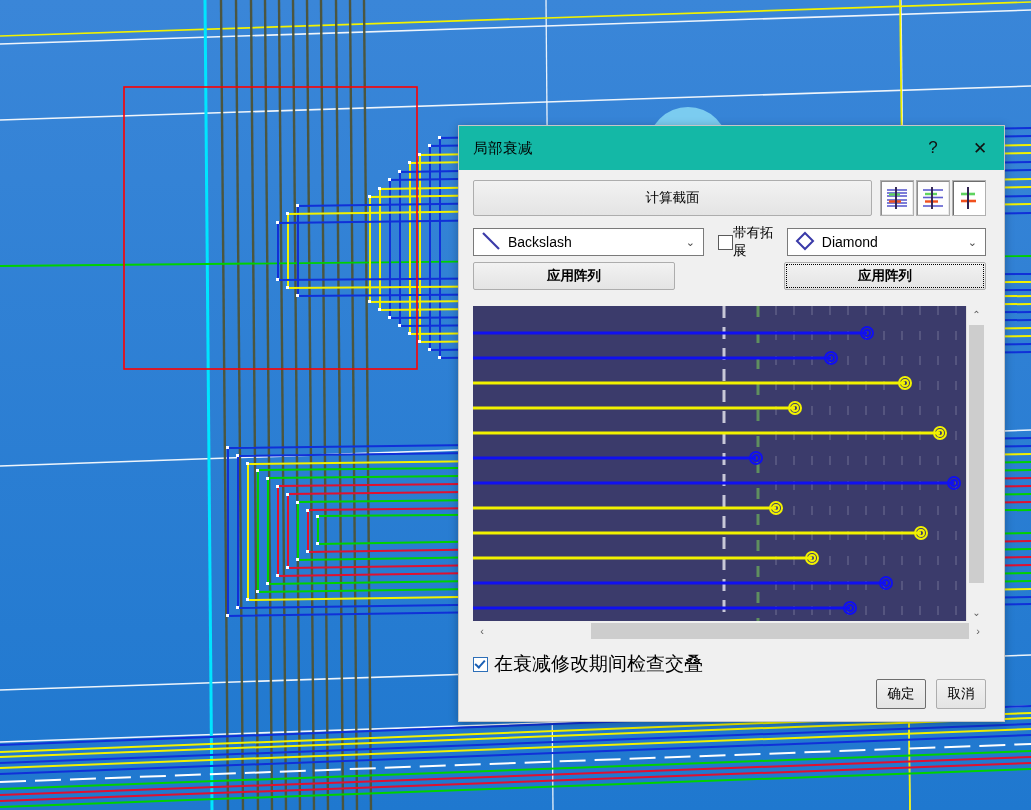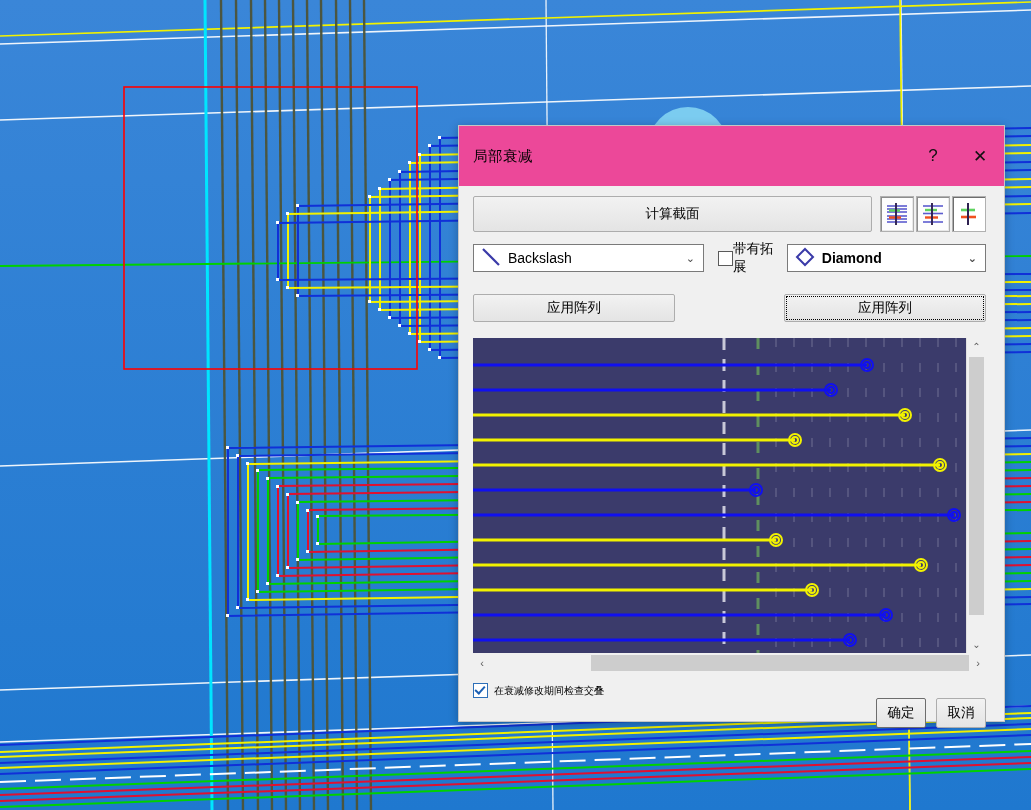--- a/index.html
+++ b/index.html
@@ -16,21 +16,21 @@
     border-radius:50%;background:rgba(150,232,250,.72);pointer-events:none;
   }
   
   .dialog{
     position:absolute;left:458px;top:125px;width:545px;height:595px;
     background:#f0f0f0;border:1px solid #c6c6c6;
     box-shadow:0 2px 9px rgba(0,0,0,.28);
     display:flex;flex-direction:column;
   }
   .titlebar{
-    height:60px;background:#ec4899;display:flex;align-items:center;
+    height:44px;background:#14b8a6;display:flex;align-items:center;
     padding:0 0 0 14px;flex:0 0 auto;
   }
   .title-text{font-size:14.5px;color:#000;letter-spacing:.5px;}
   .title-btns{margin-left:auto;display:flex;height:44px;}
   .tb-btn{
     width:46px;height:44px;display:flex;align-items:center;justify-content:center;
     color:#111;font-size:17px;
   }
   .tb-btn.close{width:48px;}
   .body{padding:10px 18px 0 14px;flex:1 1 auto;display:flex;flex-direction:column;}
@@ -53,34 +53,34 @@
   
   .row2{display:flex;gap:0;margin-top:8px;align-items:center;}
   .combo{
     height:28px;background:#fff;border:1px solid #7a7a7a;
     display:flex;align-items:center;padding:0 0 0 6px;font-size:14px;color:#000;
     position:relative;box-sizing:border-box;
   }
   .combo .cb-label{margin-left:6px;}
   .combo .chev{margin-left:auto;margin-right:8px;color:#4a4a4a;font-size:11px;}
   .combo-left{width:232px;}
-  .combo-right{width:200px;font-weight:bold;}
+  .combo-right{width:200px;}
   .chk-wrap{display:flex;align-items:center;gap:0;margin:0 0 0 14px;font-size:13.5px;}
   .chkbox{
     width:13px;height:13px;border:1px solid #5a5a5a;background:#fff;
     display:inline-block;position:relative;flex:0 0 auto;
   }
   .chkbox.on{border-color:#2d6fb8;}
   .chkbox.on::after{
     content:"";position:absolute;left:3px;top:0px;width:4px;height:8px;
     border:solid #1a5fb4;border-width:0 2px 2px 0;transform:rotate(42deg);
   }
   .spacer-flex{flex:1 1 auto;}
   
-  .row3{display:flex;margin-top:18px;}
+  .row3{display:flex;margin-top:2px;font-weight:bold;}
   .btn-apply{width:200px;height:26px;font-size:13.5px;}
   .btn-apply.focus{outline:1px dotted #000;outline-offset:-3px;}
   
   .chart-wrap{margin-top:16px;display:flex;flex:0 0 auto;}
   .chart-box{position:relative;width:495px;height:315px;background:#3b3b6b;overflow:hidden;}
   .vsb{
     width:19px;height:315px;background:#f0f0f0;border-left:1px solid #e0e0e0;
     display:flex;flex-direction:column;align-items:center;
   }
   .sb-arrow{width:19px;height:17px;display:flex;align-items:center;justify-content:center;
@@ -90,21 +90,21 @@
   
   .hsb{
     margin-top:0;display:flex;align-items:center;width:514px;height:20px;
     background:#f0f0f0;
   }
   .hsb-arrow{width:18px;height:20px;display:flex;align-items:center;justify-content:center;
     color:#606060;font-size:11px;}
   .hsb-track{flex:1 1 auto;height:20px;position:relative;background:#f0f0f0;}
   .hsb-thumb{position:absolute;left:100px;top:2px;width:378px;height:16px;background:#cdcdcd;}
   
-  .bottom-chk{display:flex;align-items:center;gap:6px;margin-top:10px;font-size:10px;}
+  .bottom-chk{display:flex;align-items:center;gap:6px;margin-top:10px;font-size:19px;}
   .footer{margin-top:auto;display:flex;justify-content:flex-end;gap:10px;padding:0 0 12px 0;}
   .btn-foot{width:48px;height:28px;font-size:13.5px;}
   .btn-foot.def{border-color:#6d6d6d;}
 </style>
 </head>
 <body>
 
 <svg id="cad" viewBox="0 0 1031 810" preserveAspectRatio="none">
   <defs>
     <linearGradient id="skybg" x1="0" y1="0" x2="0" y2="1">

